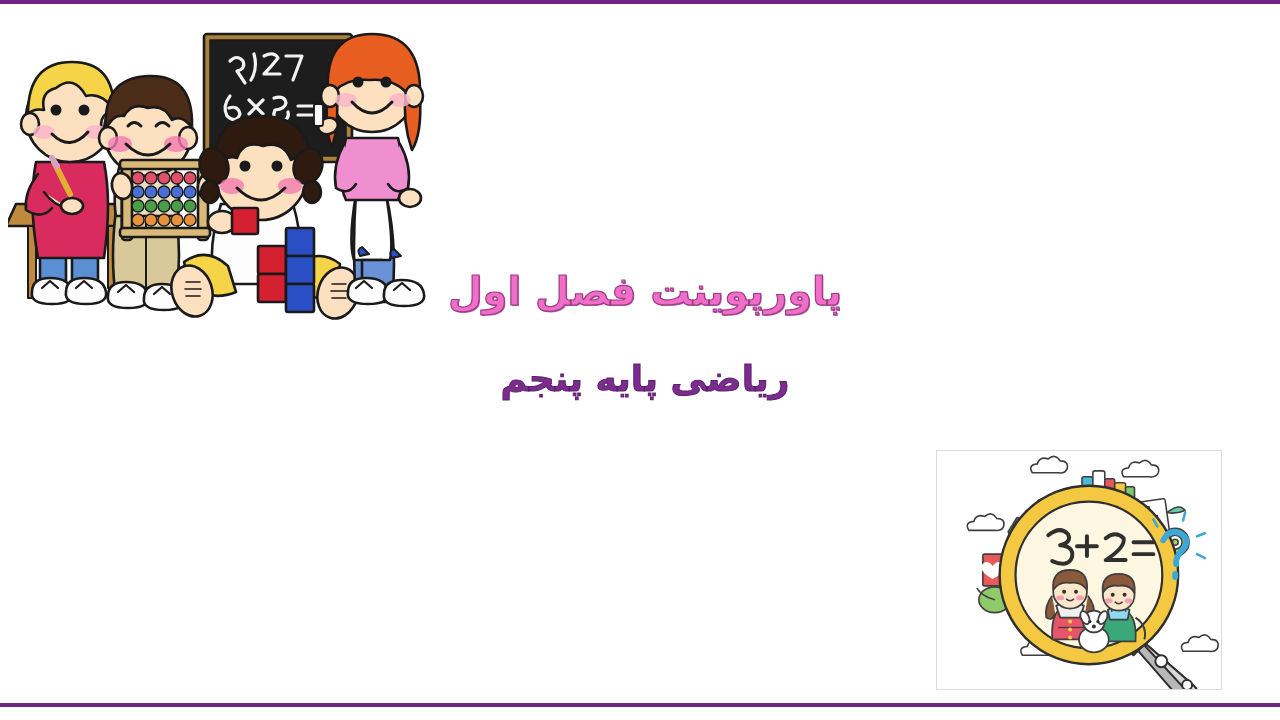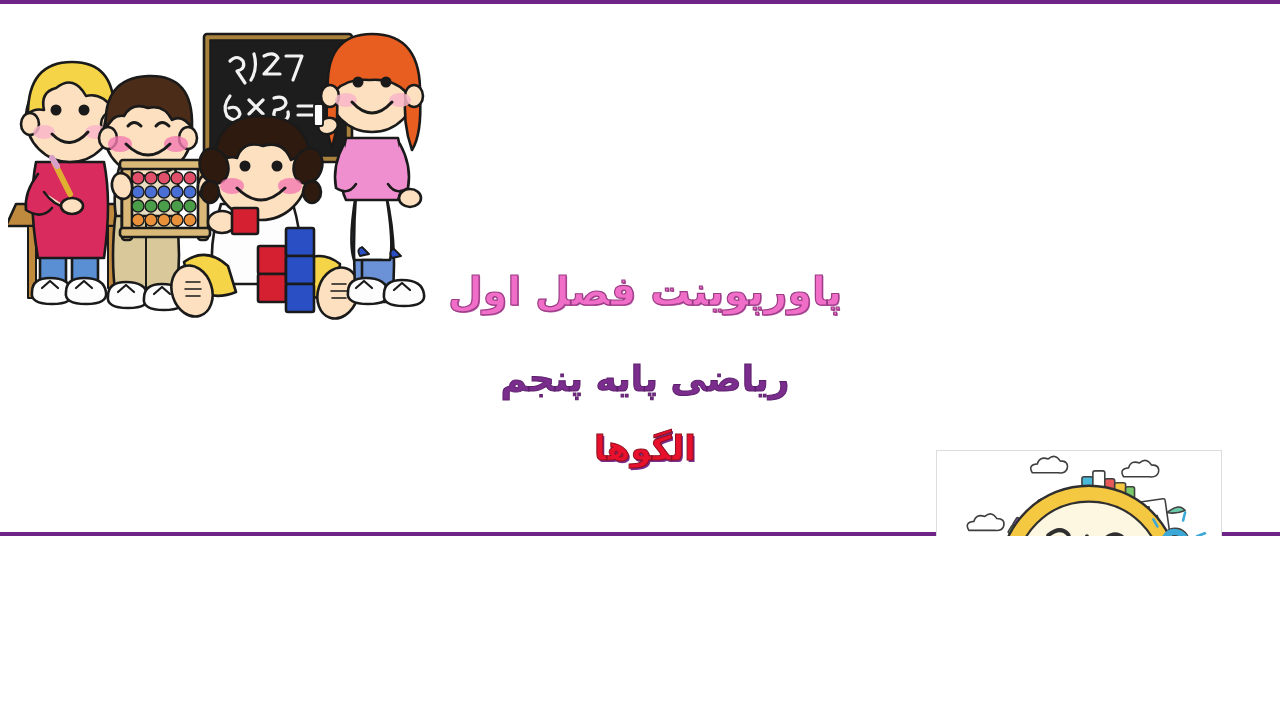--- a/index.html
+++ b/index.html
@@ -6,21 +6,21 @@
     margin: 0;
     padding: 0;
     background: #ffffff;
   }
   body {
     font-family: "DejaVu Sans", sans-serif;
   }
   #slide {
     position: relative;
     width: 1280px;
-    height: 536px;
+    height: 707px;
     background: #ffffff;
     overflow: hidden;
   }
   .edge-bar {
     position: absolute;
     left: 0;
     width: 1280px;
     height: 4px;
     background: #6e2585;
   }
@@ -264,21 +264,20 @@
           <ellipse cx="320" cy="112" rx="10" ry="8" fill="#fce0c0" transform="rotate(-20 320 112)"></ellipse>
           <rect x="306" y="90" width="9" height="22" rx="2" fill="#fdfdfd" stroke-width="1.8"></rect>
         </g>
       </g>
     </svg>
   </div>
 
   <div id="title-block">
     <div id="title-line-1" class="title-line">پاورپوینت فصل اول</div>
     <div id="title-line-2" class="title-line">ریاضی پایه پنجم</div>
-    <div id="title-line-3" class="title-line">الگوها</div>
   </div>
 
   <div id="magnifier-illustration">
     <svg viewBox="0 0 286 240" width="284" height="238" xmlns="http://www.w3.org/2000/svg">
       <rect x="0" y="0" width="286" height="240" fill="#ffffff"></rect>
 
       <g fill="#ffffff" stroke="#3f3f3f" stroke-width="1.6">
         <path d="M96 22 q-5 -8 5 -9 q2 -8 11 -5 q7 -6 12 2 q9 0 7 8 q-2 5 -9 4 z"></path>
         <path d="M188 26 q-5 -8 5 -9 q2 -8 11 -5 q7 -6 12 2 q9 0 7 8 q-2 5 -9 4 z"></path>
         <path d="M32 80 q-5 -8 5 -9 q2 -8 11 -5 q7 -6 12 2 q9 0 7 8 q-2 5 -9 4 z"></path>

